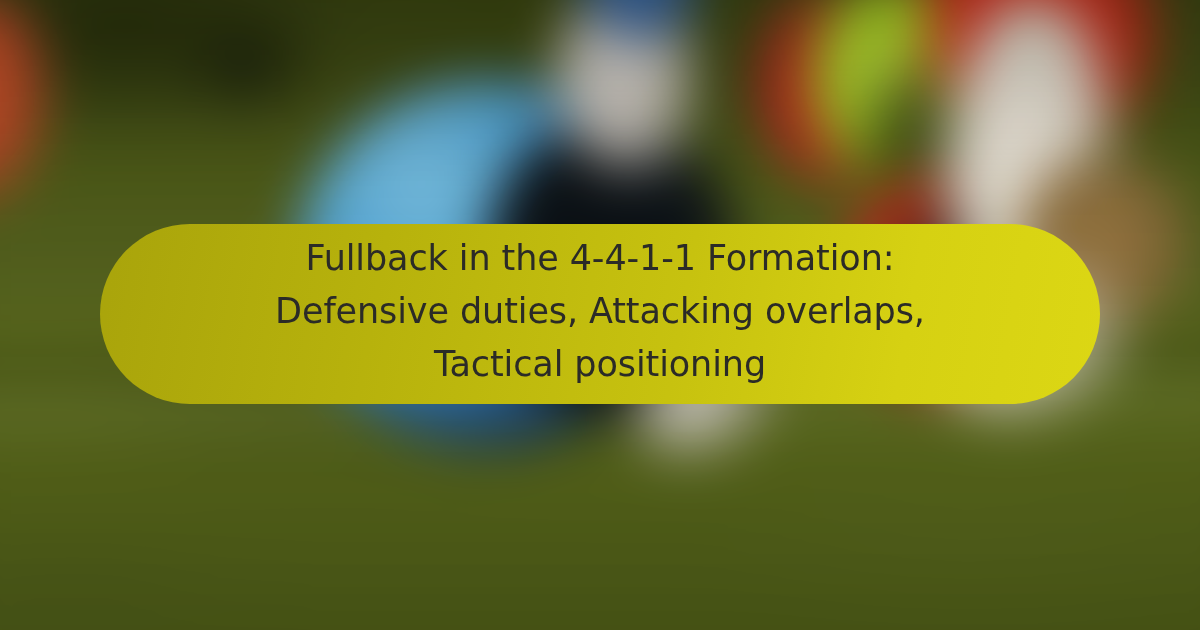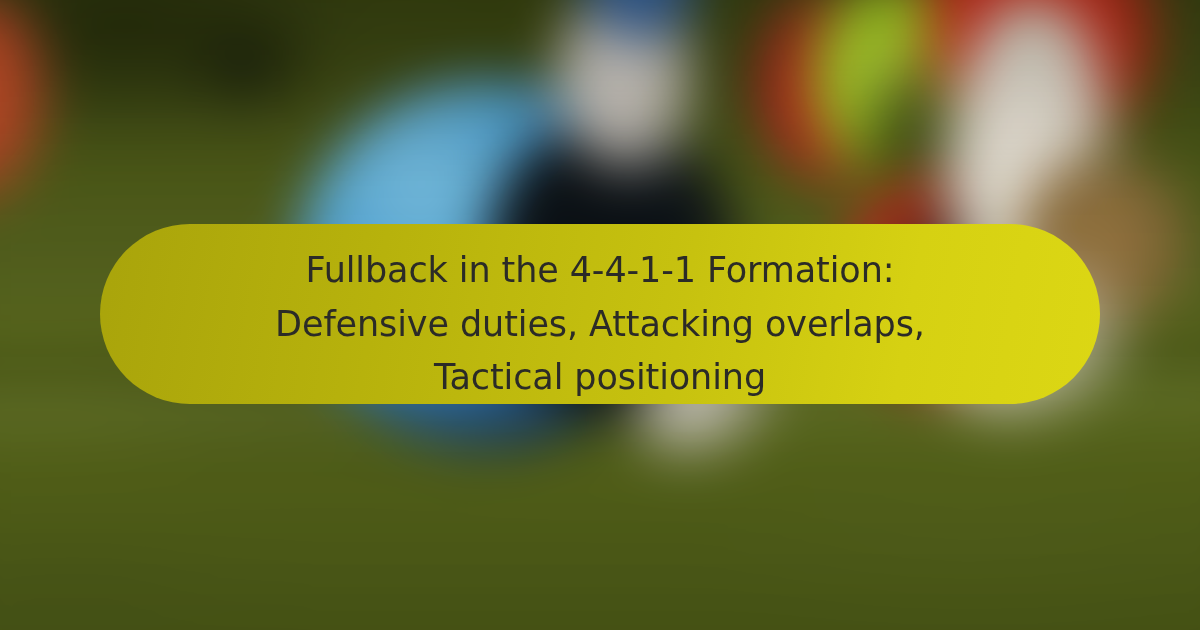--- a/index.html
+++ b/index.html
@@ -277,24 +277,24 @@
   
   .title-pill {
     position: absolute;
     left: 100px;
     top: 224px;
     width: 1000px;
     height: 180px;
     border-radius: 90px;
     background: linear-gradient(100deg, #a9a40b 0%, #b7b20c 28%, #c7c20f 58%, #d6d112 80%, #dcd714 100%);
     display: flex;
-    align-items: flex-end;
+    align-items: flex-start;
     justify-content: center;
     box-sizing: border-box;
-    padding: 0 60px;
+    padding: 8px 60px;
   }
 
   .title-text {
     margin: 0;
     font-family: "DejaVu Sans", "Liberation Sans", sans-serif;
     font-size: 35px;
     font-weight: 400;
     line-height: 1.52;
     color: #2b2b27;
     text-align: center;

